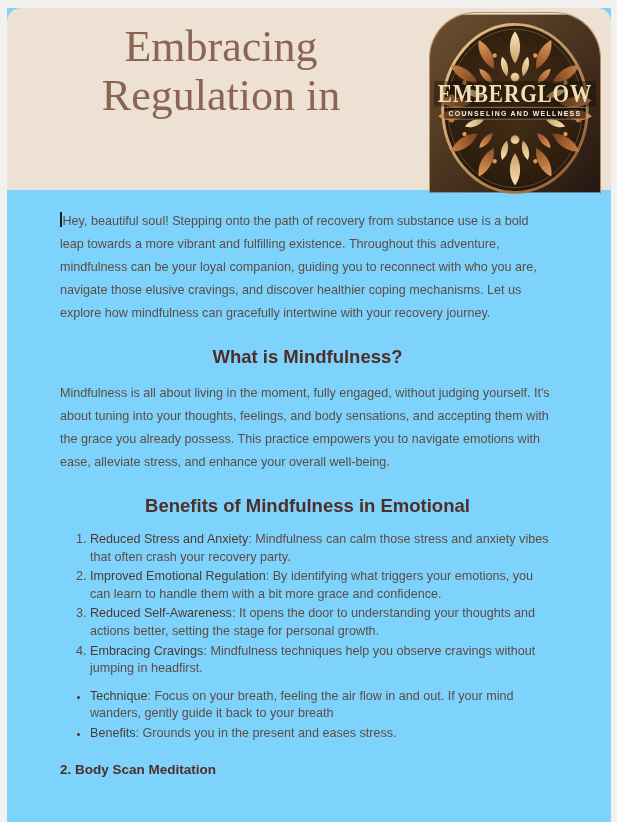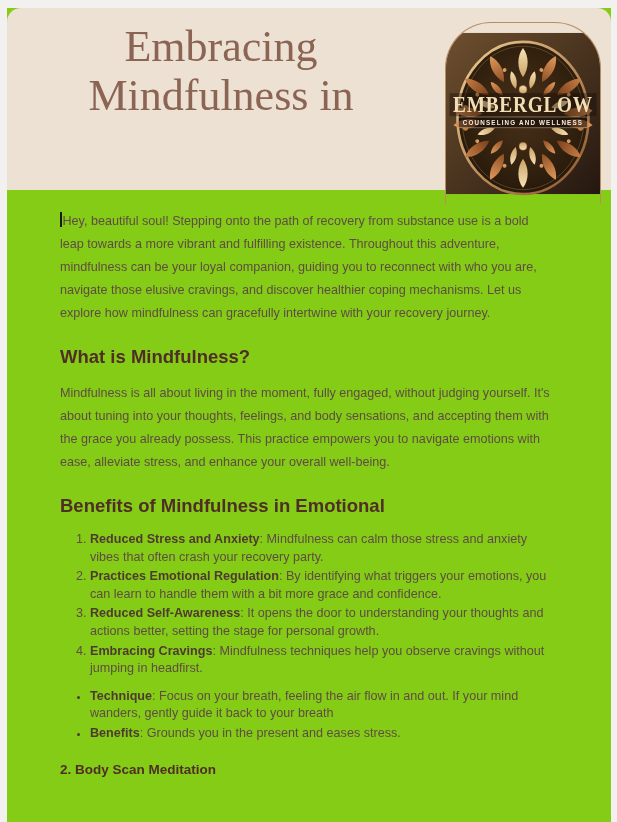--- a/index.html
+++ b/index.html
@@ -5,39 +5,39 @@
   * { margin:0; padding:0; box-sizing:border-box; }
   html,body { width:617px; height:822px; }
   body {
     background:#f2f1ef;
     font-family:"Liberation Sans", sans-serif;
     overflow:hidden;
     position:relative;
   }
   .page {
     position:absolute; left:7px; top:8px; width:604px; height:814px;
-    background:#84cc16;
+    background:#7dd3fc;
   }
   
   .hero {
     position:relative; width:100%; height:182px;
     background:#ece1d2;
     border-radius:14px 14px 0 0;
   }
   .title {
     position:absolute; left:0; top:14px; width:428px;
     text-align:center;
     font-family:"Liberation Serif", serif;
     font-weight:400;
     font-size:44px; line-height:49px;
     color:#8b6453;
   }
   .title span { display:block; }
   .logo {
-    position:absolute; top:14px; right:10px; width:156px; height:182px;
+    position:absolute; top:4px; right:10px; width:172px; height:182px;
     border-radius:46px 46px 0 0;
     overflow:hidden;
     border:1px solid #b98d5f;
     border-bottom:none;
   }
   .logo svg { display:block; width:100%; height:100%; }
   .logo-brand {
     font-family:"Liberation Serif", serif;
     font-weight:600;
     fill:#f2dfb6;
@@ -56,56 +56,57 @@
   .content p {
     line-height:23px;
     margin:3px 0 15px;
   }
   h2 {
     font-size:18.5px;
     line-height:23px;
     font-weight:700;
     color:#4f2e27;
     margin:20px 0 14px;
+    text-align:center;
   }
   h3 {
     font-size:13.5px;
     line-height:17px;
     font-weight:700;
     color:#4f2e27;
     margin:18px 0 13px;
   }
   ol, ul {
     margin:0 0 10px;
     padding-left:30px;
   }
   li {
     line-height:17.6px;
     margin-bottom:2px;
   }
   li::marker { color:#5f4c44; }
   ul li::marker { color:#4f3a31; font-size:11px; }
-  strong { color:#4f3a31; font-weight:700; }
+  strong { color:#4f3a31; font-weight:400; }
   .caret {
     display:inline-block;
     width:1.5px; height:15px;
     background:#191919;
     vertical-align:-2px;
     margin-right:1px;
   }
 </style>
 </head>
 <body>
 
 <div class="page">
 
   <header class="hero">
     <h1 class="title">
       <span>Embracing</span>
-      <span>Mindfulness in</span>
+      <span>Regulation in</span>
     </h1>
 
     <div class="logo">
       <svg viewBox="0 0 174 182" xmlns="http://www.w3.org/2000/svg">
         <defs>
           <linearGradient id="bgGrad" x1="0" y1="0" x2="1" y2="1">
             <stop offset="0" stop-color="#6e4f2f"></stop>
             <stop offset="0.55" stop-color="#46311d"></stop>
             <stop offset="1" stop-color="#241711"></stop>
           </linearGradient>
@@ -211,21 +212,21 @@
   <main class="content">
 
     <p><span class="caret"></span><span>Hey, beautiful soul! Stepping onto the path of recovery from substance use is a bold leap towards a more vibrant and fulfilling existence. Throughout this adventure, mindfulness can be your loyal companion, guiding you to reconnect with who you are, navigate those elusive cravings, and discover healthier coping mechanisms. Let us explore how mindfulness can gracefully intertwine with your recovery journey.</span></p>
 
     <h2>What is Mindfulness?</h2>
     <p>Mindfulness is all about living in the moment, fully engaged, without judging yourself. It's about tuning into your thoughts, feelings, and body sensations, and accepting them with the grace you already possess. This practice empowers you to navigate emotions with ease, alleviate stress, and enhance your overall well-being.</p>
 
     <h2>Benefits of Mindfulness in Emotional</h2>
     <ol>
       <li><strong>Reduced Stress and Anxiety</strong><span>: Mindfulness can calm those stress and anxiety vibes that often crash your recovery party.</span></li>
-      <li><strong>Practices Emotional Regulation</strong><span>: By identifying what triggers your emotions, you can learn to handle them with a bit more grace and confidence.</span></li>
+      <li><strong>Improved Emotional Regulation</strong><span>: By identifying what triggers your emotions, you can learn to handle them with a bit more grace and confidence.</span></li>
       <li><strong>Reduced Self-Awareness</strong><span>: It opens the door to understanding your thoughts and actions better, setting the stage for personal growth.</span></li>
       <li><strong>Embracing Cravings</strong><span>: Mindfulness techniques help you observe cravings without jumping in headfirst.</span></li>
     </ol>
 
 
     <ul>
       <li><strong>Technique</strong><span>: Focus on your breath, feeling the air flow in and out. If your mind wanders, gently guide it back to your breath</span></li>
       <li><strong>Benefits</strong><span>: Grounds you in the present and eases stress.</span></li>
     </ul>
 

